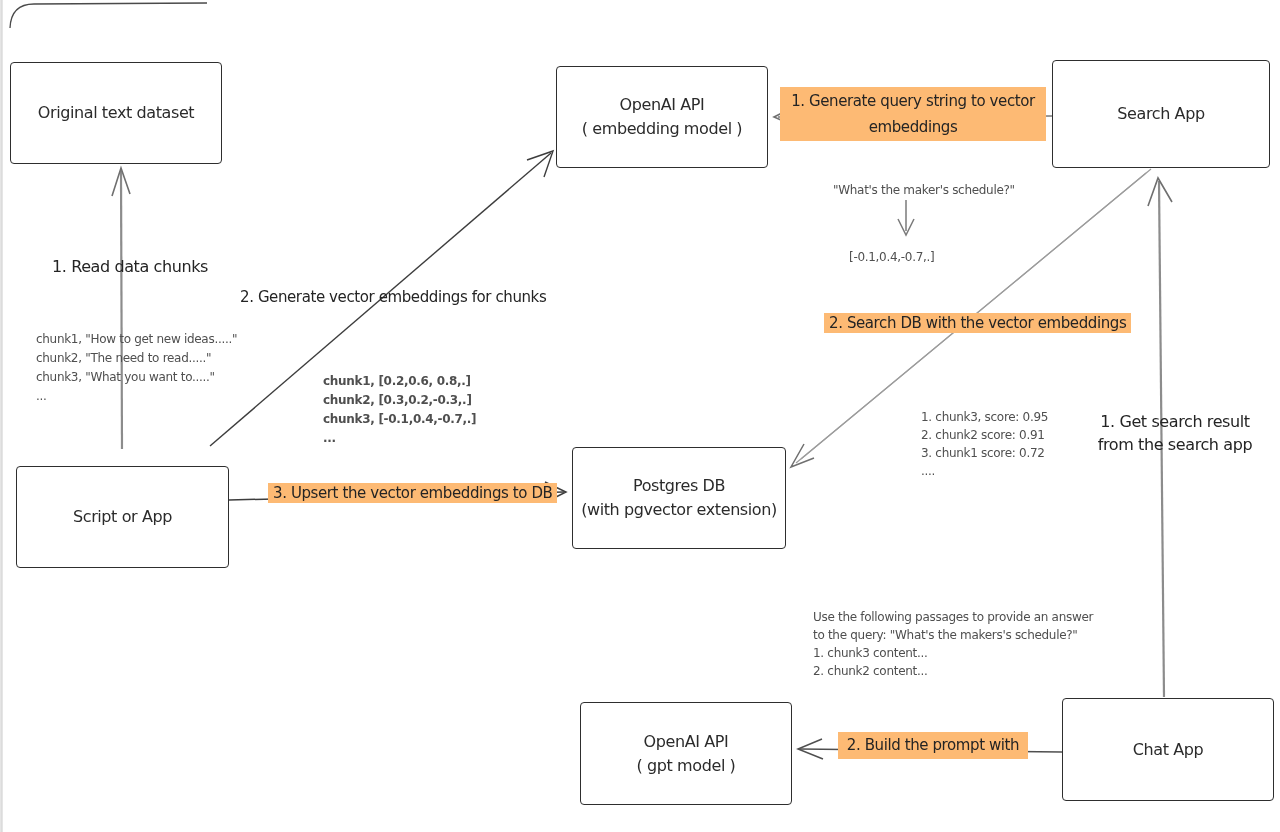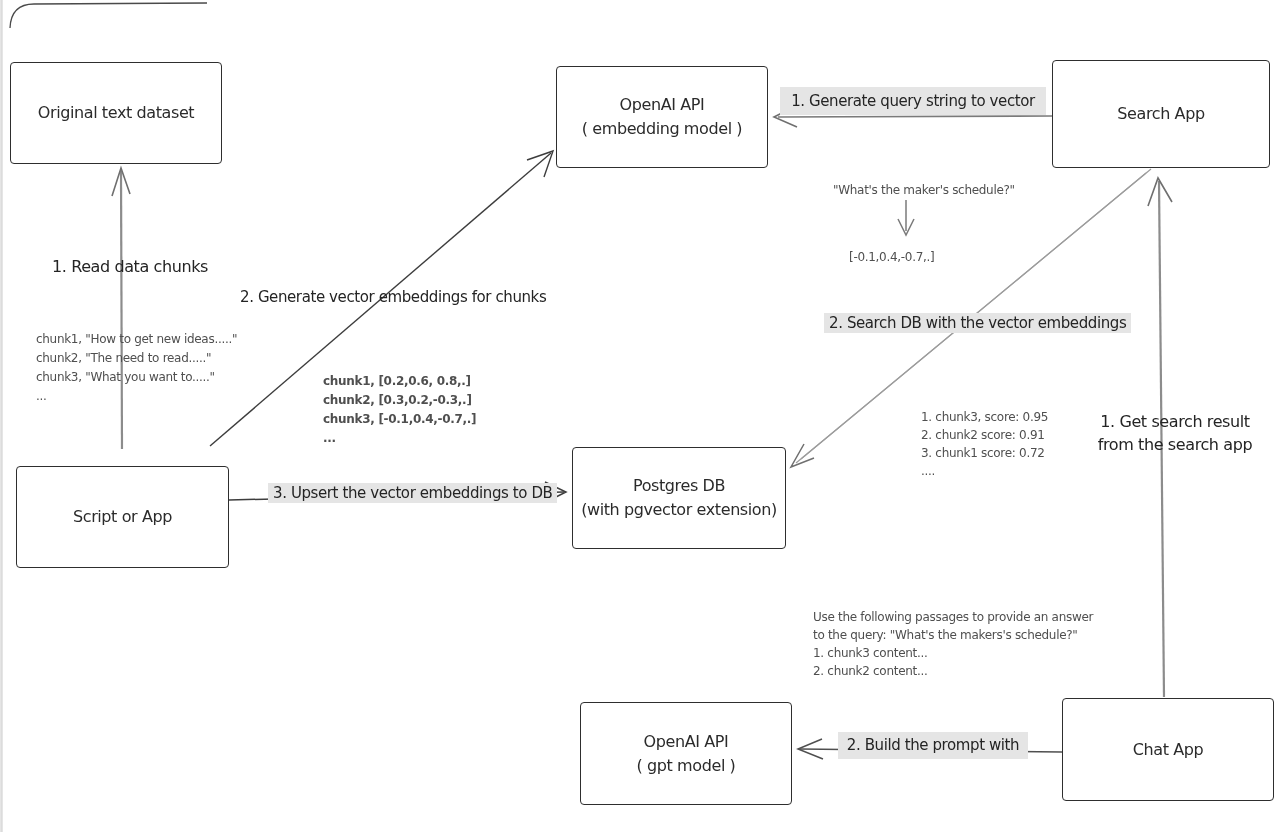--- a/index.html
+++ b/index.html
@@ -9,21 +9,21 @@
   }
   .canvas svg{position:absolute;left:0;top:0;z-index:1;}
   .box{
     position:absolute;z-index:2;background:#ffffff;border:1.6px solid #2e2e2e;border-radius:4px;
     display:flex;flex-direction:column;align-items:center;justify-content:center;text-align:center;
     font-size:16px;letter-spacing:-0.4px;line-height:24px;color:#2b2b2b;
   }
   .step{
     position:absolute;z-index:3;font-size:15px;letter-spacing:-0.4px;white-space:nowrap;color:#242424;
   }
-  .bgwhite{background:#e5e5e5;padding:1px 5px;}
+  .bgwhite{background:#fdba74;padding:1px 5px;}
   .center{text-align:center;}
   .ann{
     position:absolute;z-index:2;font-size:12px;letter-spacing:-0.3px;color:#4f4f4f;
     line-height:18px;white-space:nowrap;
   }
   
   #box-original {left:10px;  top:62px;  width:210px; height:100px;}
   #box-embedding{left:556px; top:66px;  width:210px; height:100px;}
   #box-search   {left:1052px;top:60px;  width:216px; height:106px;}
   #box-script   {left:16px;  top:466px; width:211px; height:100px;}
@@ -112,20 +112,21 @@
   <div class="box" id="box-chat">
     <span>Chat App</span>
   </div>
 
   <div class="step" id="lbl-read">1. Read data chunks</div>
   <div class="step" id="lbl-gen">2. Generate vector embeddings for chunks</div>
   <div class="step bgwhite" id="lbl-upsert">3. Upsert the vector embeddings to DB</div>
 
   <div class="step bgwhite center" id="lbl-query">
     <div>1. Generate query string to vector</div>
+    <div>embeddings</div>
   </div>
 
   <div class="step bgwhite" id="lbl-searchdb">2. Search DB with the vector embeddings</div>
 
   <div class="step center" id="lbl-getresult">
     <div>1. Get search result</div>
     <div>from the search app</div>
   </div>
 
   <div class="step bgwhite center" id="lbl-build">

